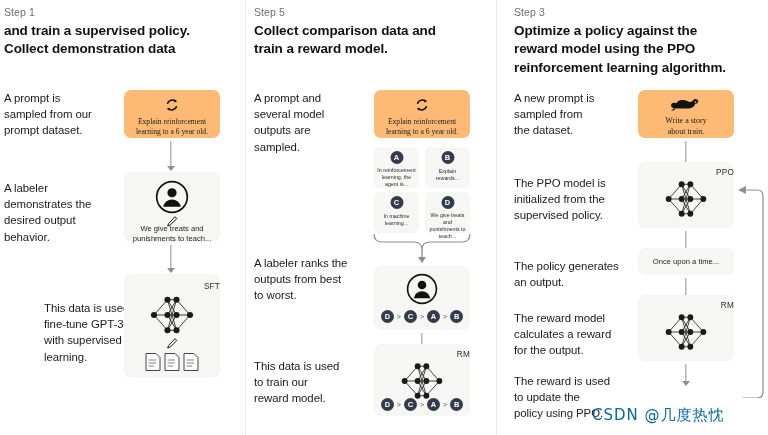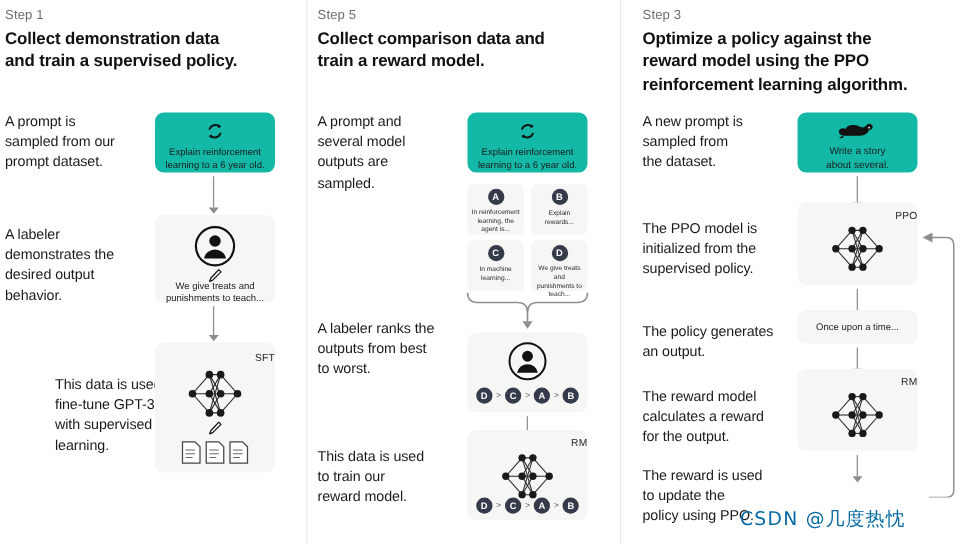--- a/index.html
+++ b/index.html
@@ -52,21 +52,21 @@
     letter-spacing:-.05px;
   }
 
   
   .box{
     position:absolute;
     background:#f6f6f5;
     border-radius:7px;
     box-sizing:border-box;
   }
-  .box.green{background:#14b8a6;}
+  .box.green{background:#fdba74;font-family:Liberation Serif, serif;}
   .box-text{
     position:absolute;
     left:0;right:0;
     text-align:center;
     font-size:7.6px;
     line-height:1.35;
     color:#1d1d1d;
     padding:0 6px;
     box-sizing:border-box;
   }
@@ -165,22 +165,22 @@
 
 <div class="canvas">
 
   <div class="divider" id="div1"></div>
   <div class="divider" id="div2"></div>
 
   <div class="col" id="col1">
 
     <div class="step-label" style="left:4px;top:6px;">Step 1</div>
     <div class="step-title" style="left:4px;top:22px;width:240px;">
+      <div>and train a supervised policy.</div>
       <div>Collect demonstration data</div>
-      <div>and train a supervised policy.</div>
     </div>
 
     <div class="desc" style="left:4px;top:90px;width:110px;white-space:pre-line;">A prompt is
 sampled from our
 prompt dataset.</div>
     <div class="desc" style="left:4px;top:180px;width:112px;white-space:pre-line;">A labeler
 demonstrates the
 desired output
 behavior.</div>
     <div class="desc" style="left:4px;top:300px;width:116px;white-space:pre-line;margin-left:40px;">This data is used to
@@ -450,21 +450,21 @@
 
     <div class="box green" style="left:142px;top:90px;width:96px;height:48px;">
       <div class="icon" style="left:50%;top:6px;transform:translateX(-50%);">
         <svg width="32" height="17" viewBox="0 0 46 24">
           <path d="M5 17 q-3 0 -3.4 -3 q-.4 -3.6 3.4 -4.4 q2.6 -.6 4 .6 q2 -4 7 -4.6 q5 -.6 8.6 1.4 q3 1.6 5.4 1.2 q2 -.4 3.6 -2.6 q1.4 -1.8 3.4 -1.6 q2.6 .2 3.4 2.6 q.6 2 -.8 3.4 q-1.4 1.4 -3.4 1 q-.4 2.6 -2.6 4.4 q-2.6 2.2 -7 2.4 l-18 0 q-2 0 -3.6 -.8 z" fill="#111"></path>
           <circle cx="36.4" cy="8.6" r="1" fill="#fff"></circle>
           <path d="M6 17 q-1.6 2.6 -4.4 3.2 q3 1.2 5.6 -.6 z" fill="#111"></path>
         </svg>
       </div>
       <div class="box-text" style="top:26px;font-size:8px;white-space:pre-line;">Write a story
-about several.</div>
+about train.</div>
     </div>
 
     <div class="arrow" style="left:181px;top:141px;width:18px;height:26px;">
       <div class="line" style="height:21px;"></div>
       <div class="head"></div>
     </div>
 
     <div class="box" style="left:142px;top:162px;width:96px;height:66px;">
       <div class="box-caption" style="top:6px;">PPO</div>
       <div class="icon" style="left:50%;top:17px;transform:translateX(-50%);">

